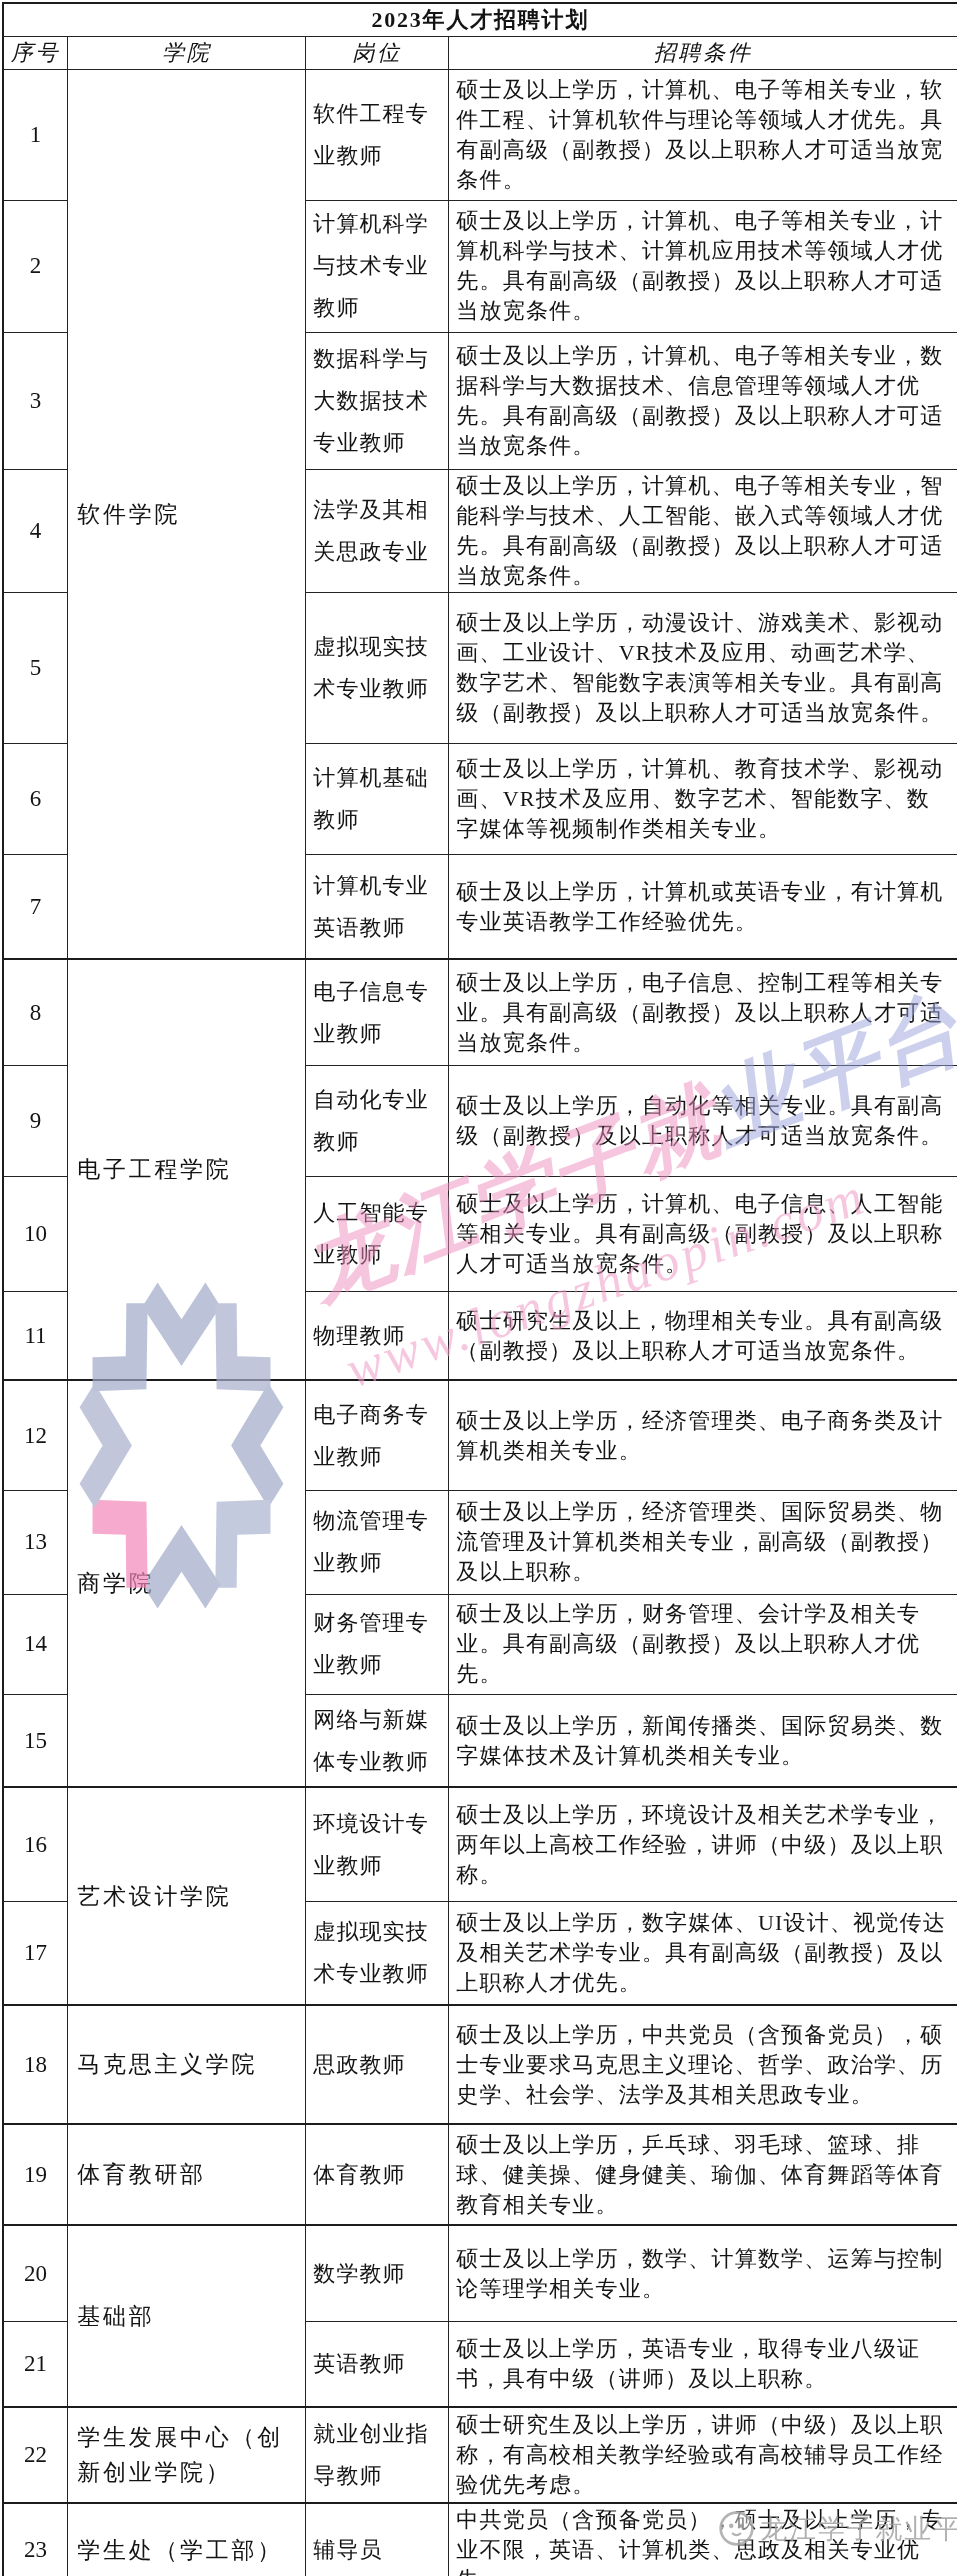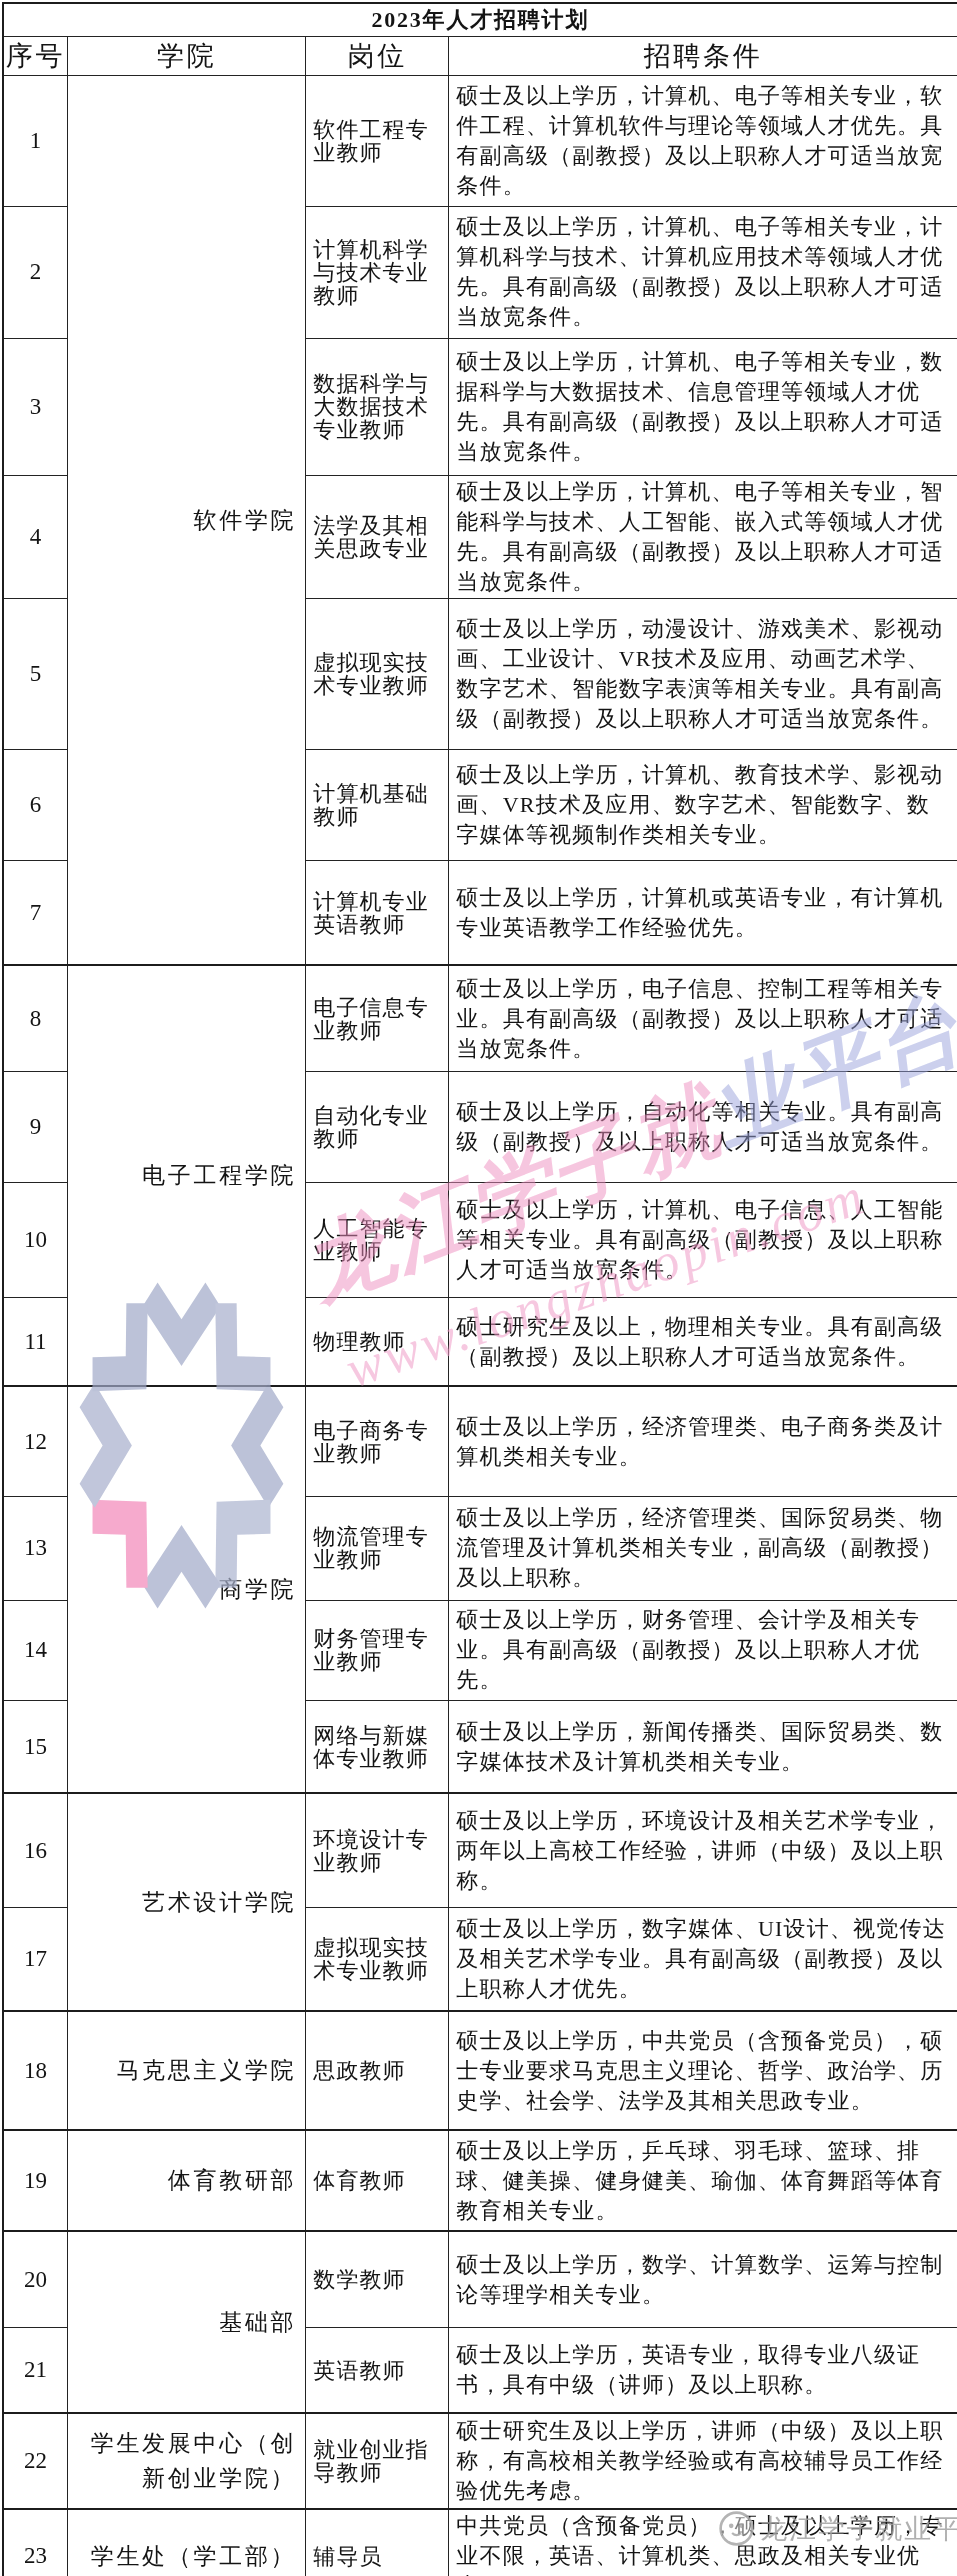--- a/index.html
+++ b/index.html
@@ -3,24 +3,24 @@
 <meta charset="utf-8">
 <style>
   html,body{margin:0;padding:0;background:#ffffff;}
   .page{position:relative;width:958px;height:2576px;background:#fff;overflow:hidden;
         font-family:"Liberation Serif","DejaVu Serif",serif;color:#141414;}
   table.recruit{border-collapse:collapse;table-layout:fixed;width:954px;margin:1.8px;}
   table.recruit{border:2.7px solid #1c1c1c;}
   td,th{border:1.8px solid #232323;vertical-align:middle;box-sizing:border-box;}
   tr.gs td{border-top:2.7px solid #1c1c1c;}
   .title-cell{height:27px;text-align:center;font-size:22px;letter-spacing:1.8px;font-weight:600;margin-left:12px;}
-  th{height:27.5px;font-weight:normal;font-size:27px;letter-spacing:2.7px;}
+  th{height:27.5px;font-weight:normal;font-size:22px;letter-spacing:2.7px;font-style:italic;}
   td.no{text-align:center;font-size:23px;}
-  td.college{text-align:right;font-size:23px;letter-spacing:2.7px;line-height:35px;padding:7px 9px;}
-  td.pos{font-size:22px;letter-spacing:1.1px;line-height:23px;padding:0 7px;text-align:left;}
+  td.college{text-align:left;font-size:23px;letter-spacing:2.7px;line-height:35px;padding:7px 9px;}
+  td.pos{font-size:22px;letter-spacing:1.1px;line-height:42px;padding:0 7px;text-align:left;}
   td.req{font-size:22px;letter-spacing:1.2px;line-height:30px;padding:1px 7px;text-align:left;}
   
   .wm{position:absolute;pointer-events:none;}
   .logo-mark{left:44px;top:1224px;opacity:.85;}
   .wm-cn{left:310px;top:1215px;transform:rotate(-21deg);transform-origin:0 50%;
          font-size:85px;font-style:italic;font-weight:bold;opacity:.5;letter-spacing:1.8px;white-space:nowrap;}
   .wm-cn .pink{color:#ef8fc0;}
   .wm-cn .blue{color:#9aa3dc;}
   .wm-url{left:348px;top:1341px;transform:rotate(-19deg);transform-origin:0 50%;
           font-size:53px;font-style:italic;color:#f09cc8;opacity:.55;letter-spacing:3.5px;white-space:nowrap;}

